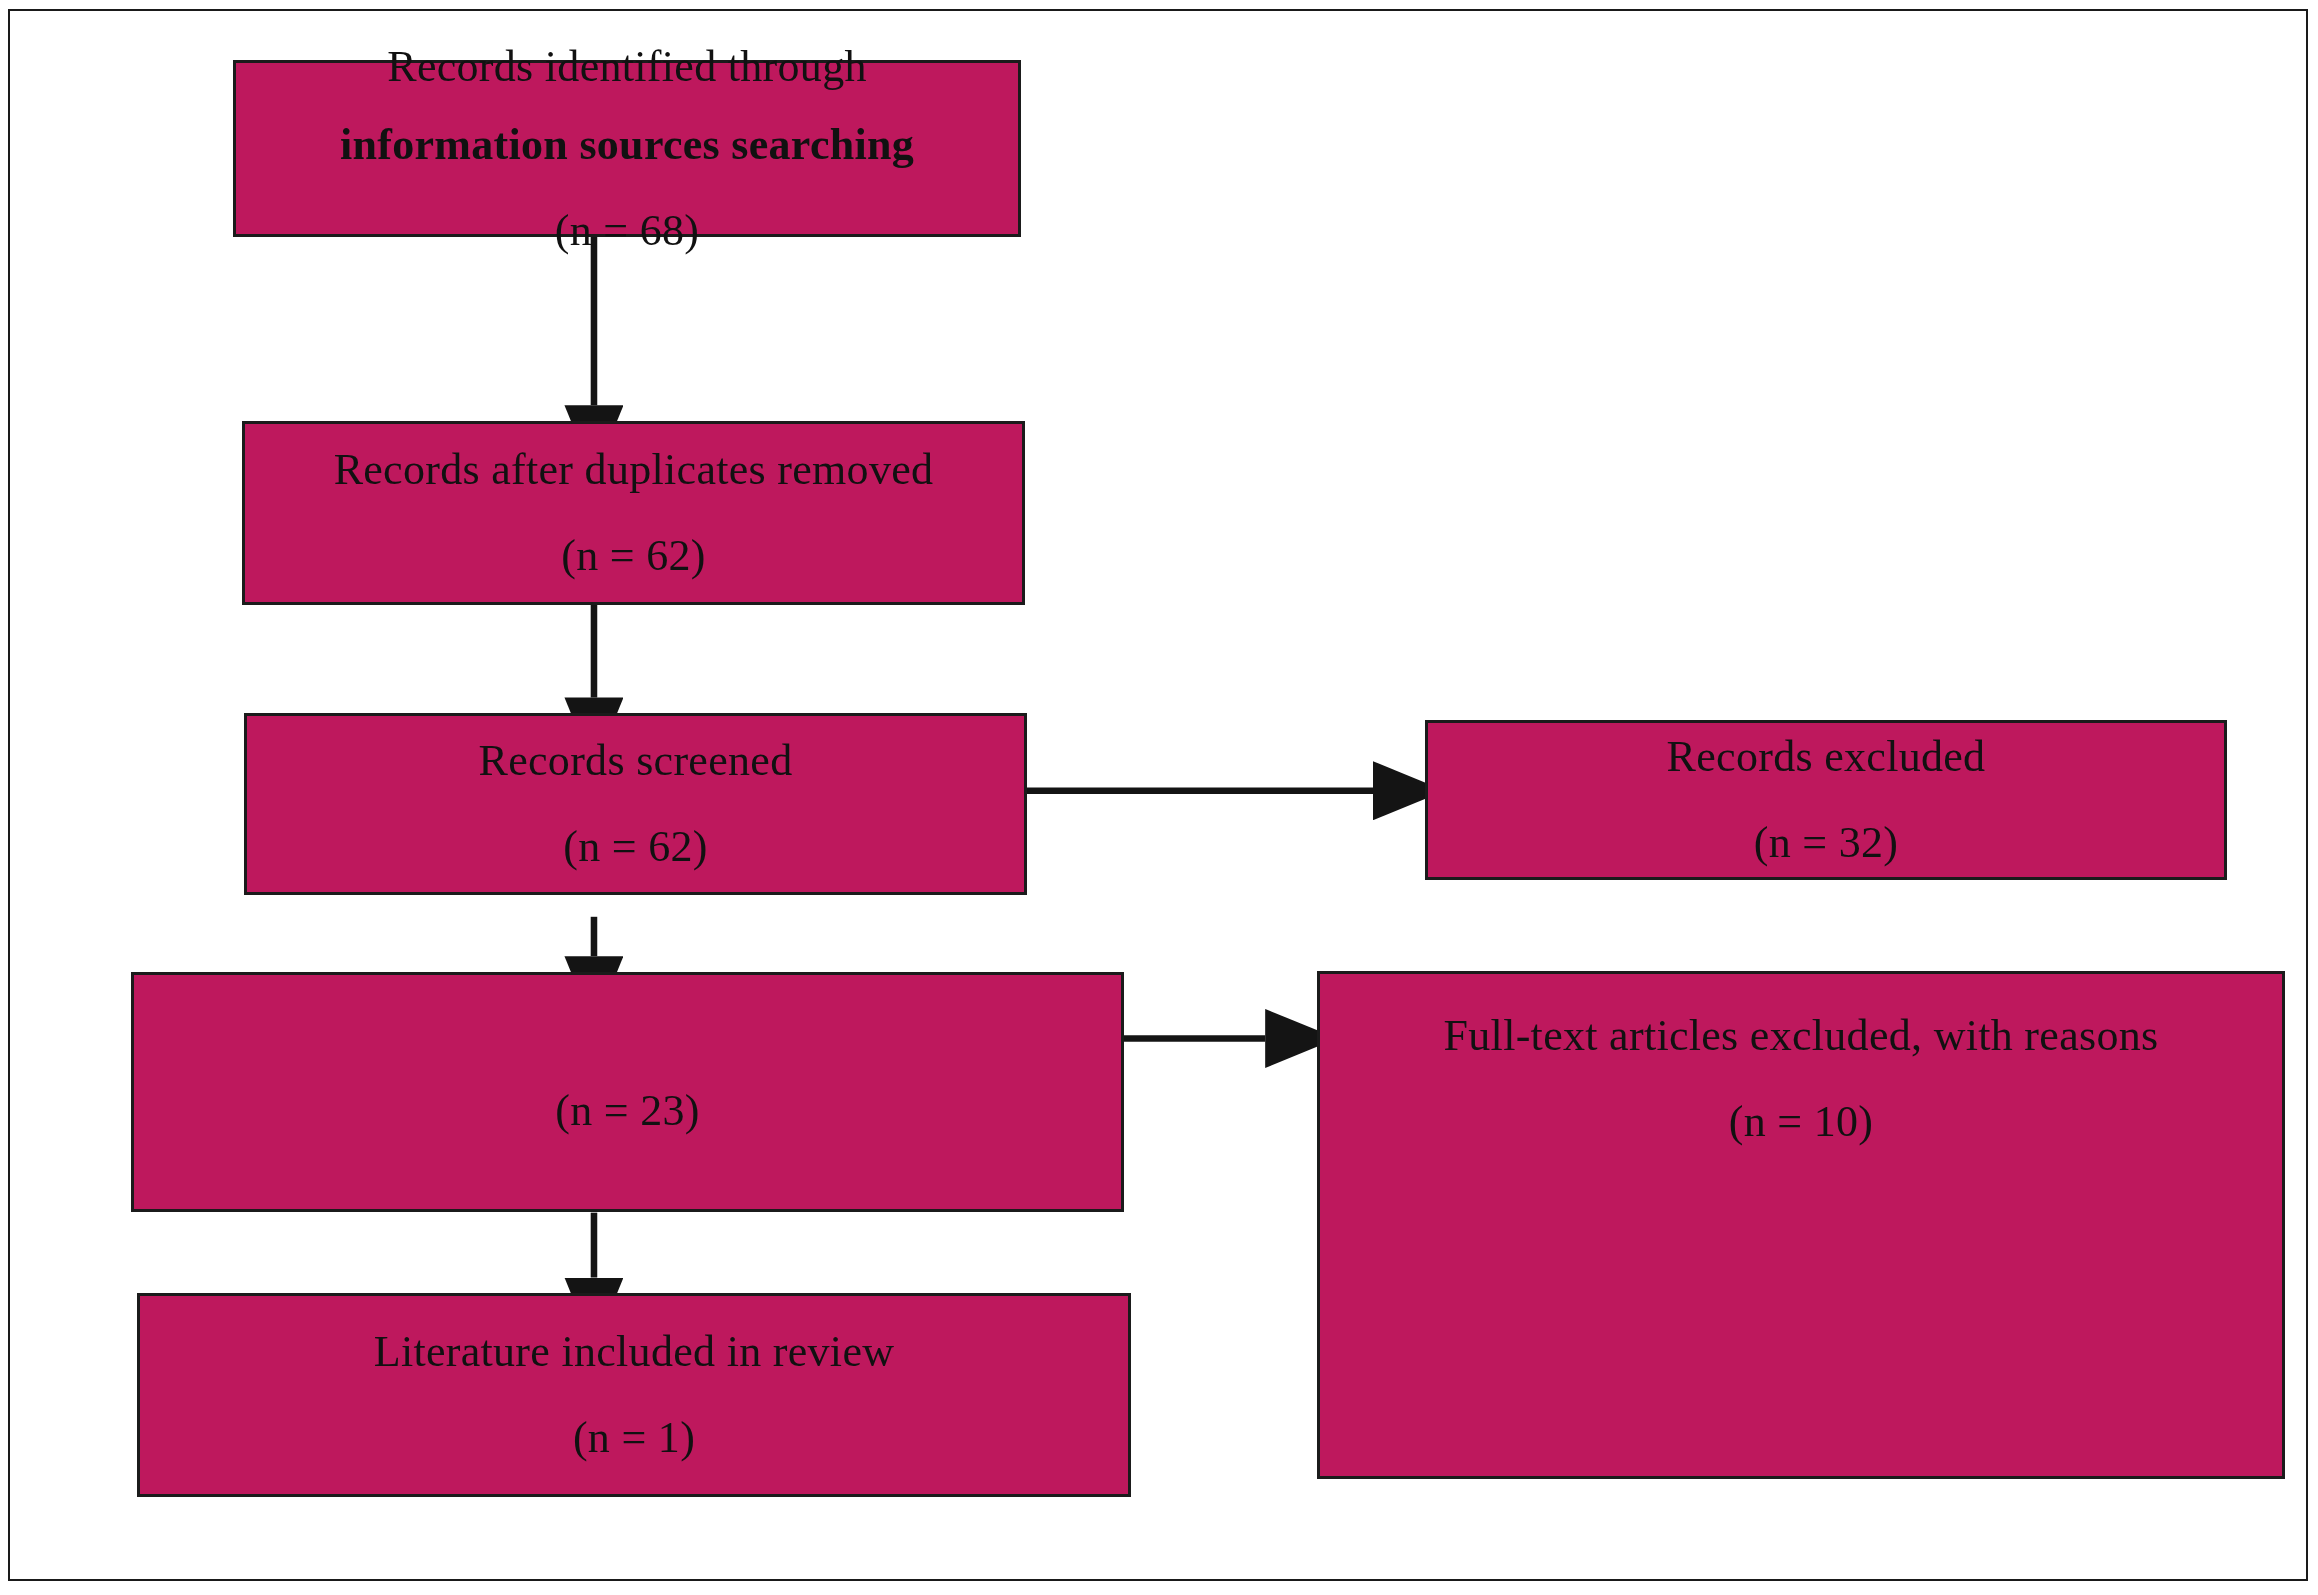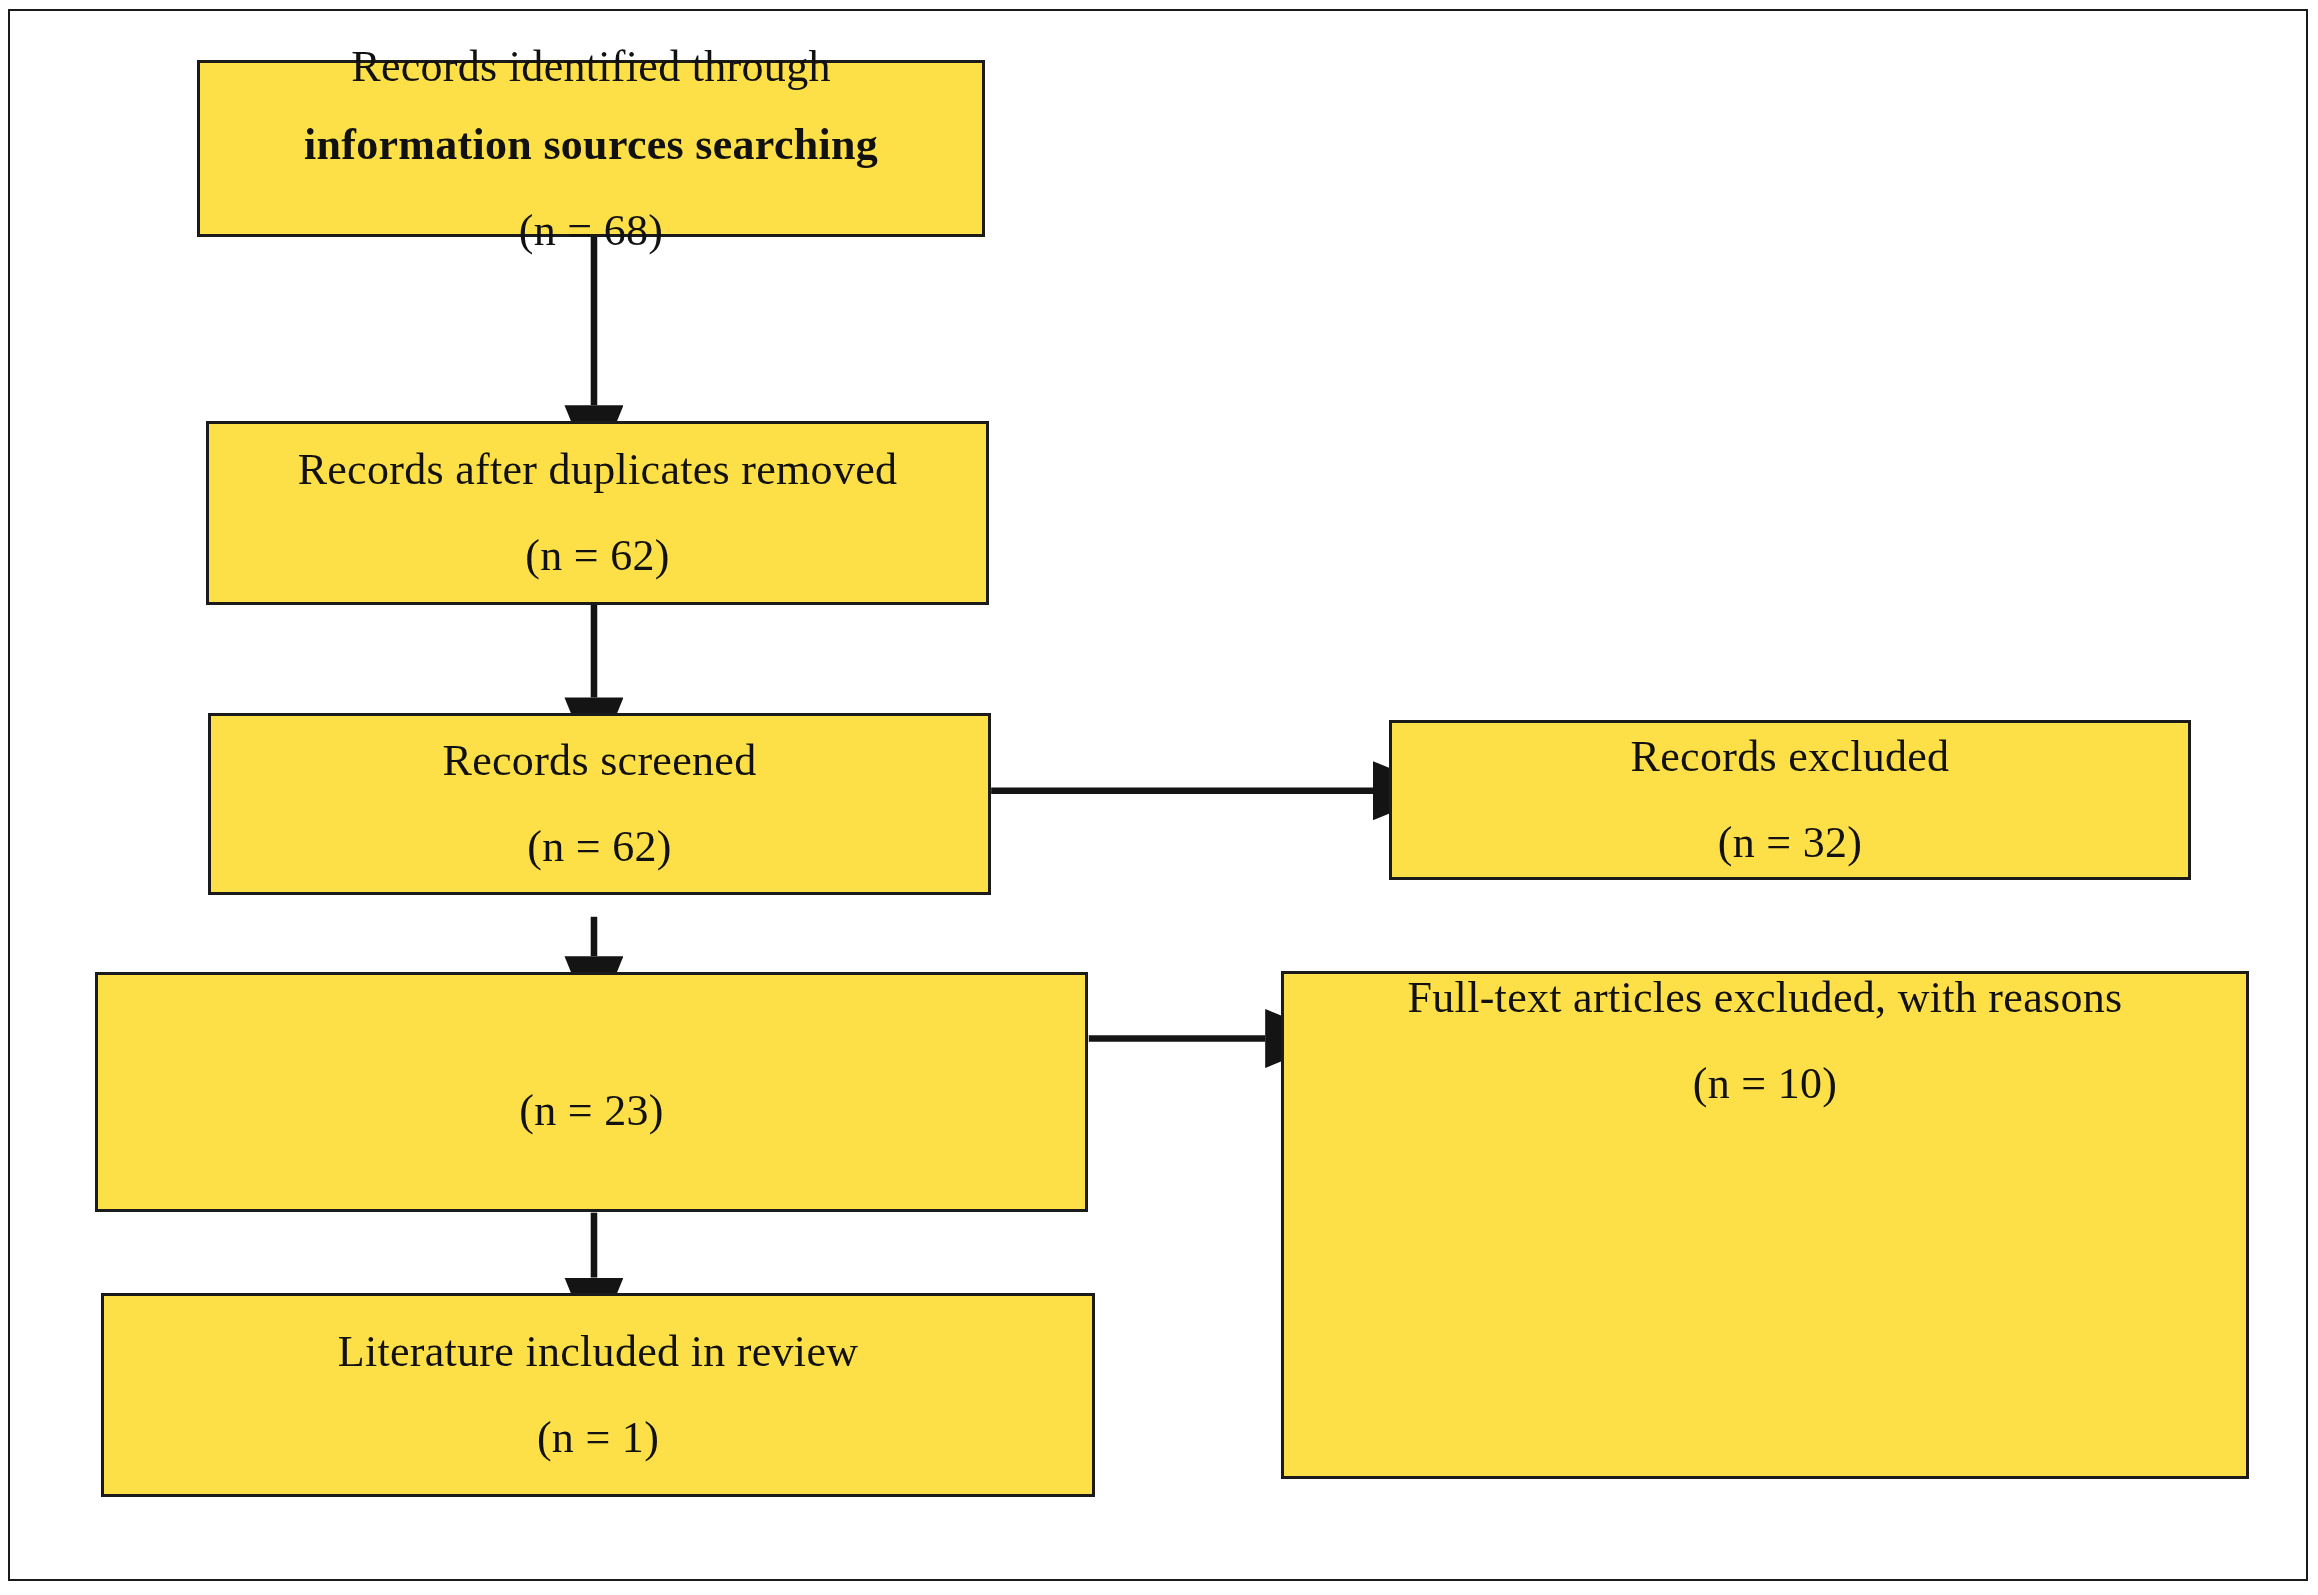--- a/index.html
+++ b/index.html
@@ -25,26 +25,27 @@
     height: 1572px;
     border: 2.9px solid #1a1a1a;
     box-sizing: border-box;
     background: #ffffff;
   }
   
   .flow-box {
     position: absolute;
     box-sizing: border-box;
     border: 3.6px solid #1b1b1b;
-    background: #fde047;
+    background: #be185d;
     display: flex;
     flex-direction: column;
     align-items: center;
     justify-content: center;
     text-align: center;
+    margin-left: 36px;
   }
   .flow-box.top-aligned {
     justify-content: flex-start;
   }
   .box-line {
     display: block;
     color: #111111;
     font-size: 44px;
     line-height: 1.08;
     letter-spacing: 0.3px;
@@ -124,21 +125,21 @@
 
   <div class="flow-box" style="left:1389px; top:720px; width:802px; height:160px;">
     <span class="box-line">Records excluded</span>
     <span class="box-line count">(n = 32)</span>
   </div>
 
   <div class="flow-box" style="left:95px; top:972px; width:993px; height:240px;">
     <span class="box-line count">(n = 23)</span>
   </div>
 
-  <div class="flow-box top-aligned" style="left:1281px; top:971px; width:968px; height:508px; ">
+  <div class="flow-box top-aligned" style="left:1281px; top:971px; width:968px; height:508px; padding-top:38px;">
     <span class="box-line">Full-text articles excluded, with reasons</span>
     <span class="box-line count">(n = 10)</span>
   </div>
 
   <div class="flow-box" style="left:101px; top:1293px; width:994px; height:204px;">
     <span class="box-line">Literature included in review</span>
     <span class="box-line count">(n = 1)</span>
   </div>
 
 </div>

